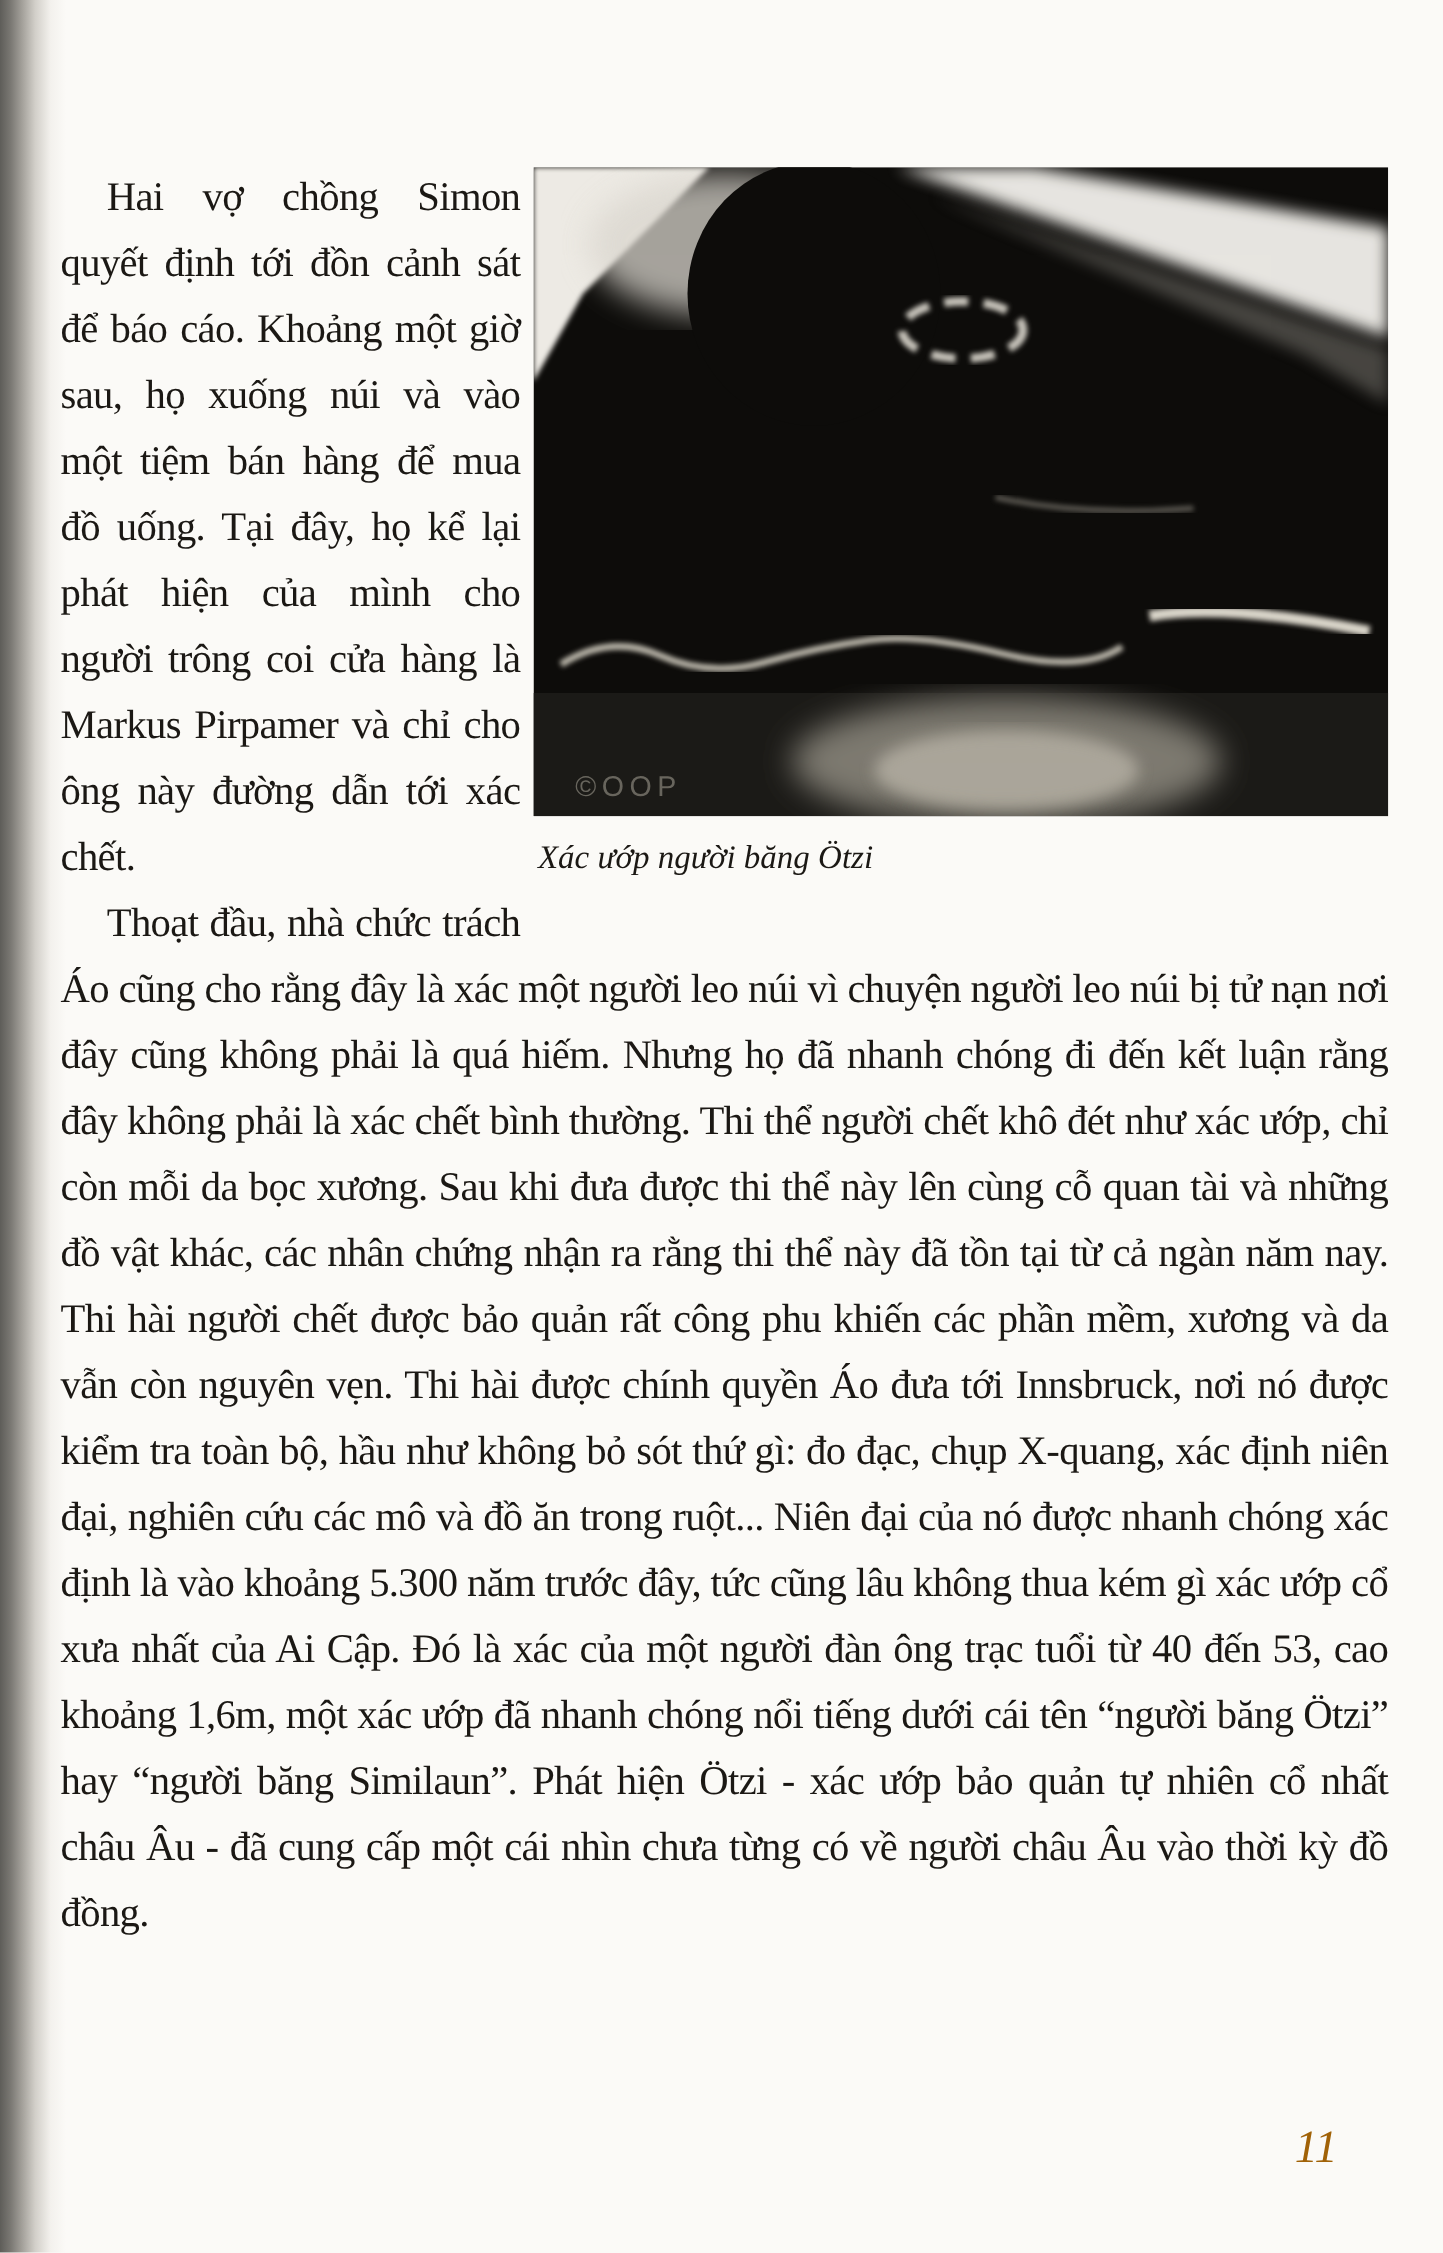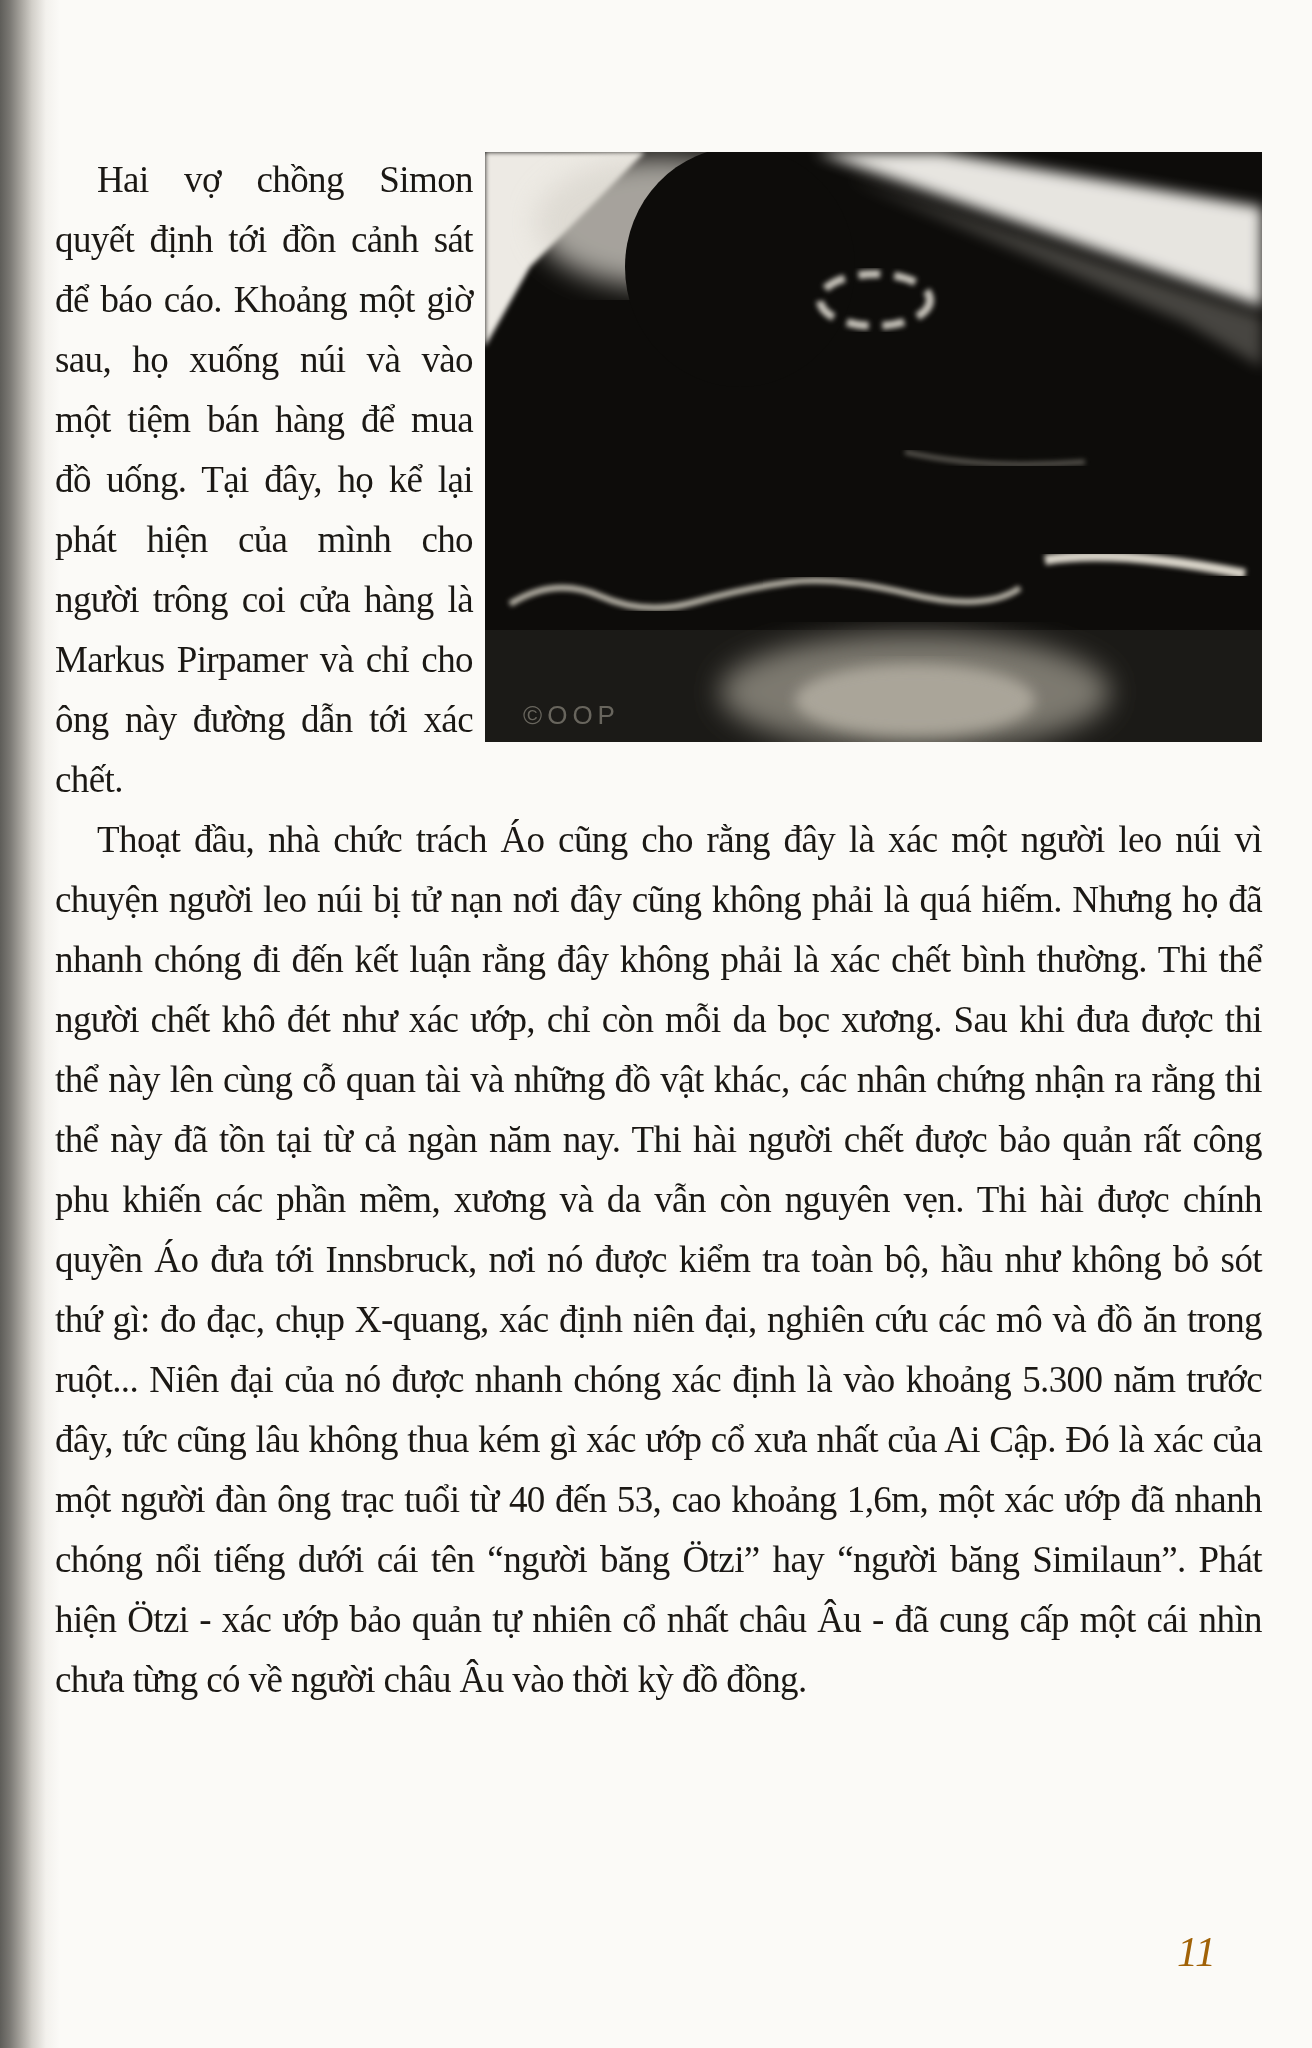--- a/index.html
+++ b/index.html
@@ -93,20 +93,21 @@
         <path d="M25,452 q45,-28 90,-8 t95,6 t95,-20 t120,12 t110,-6" fill="none" stroke="#cfcabd" stroke-width="6" filter="url(#tiny)" opacity="0.9"></path>
         <path d="M560,408 q70,-12 200,14" fill="none" stroke="#efeade" stroke-width="10" filter="url(#tiny)" opacity="0.9"></path>
         <path d="M420,300 q80,18 180,10" fill="none" stroke="#8b877e" stroke-width="5" filter="url(#tiny)" opacity="0.6"></path>
 
         <rect x="0" y="478" width="777" height="112" fill="#1b1a17"></rect>
         <ellipse cx="430" cy="540" rx="195" ry="58" fill="#7d7970" filter="url(#softer)"></ellipse>
         <ellipse cx="430" cy="548" rx="120" ry="36" fill="#b2ada1" opacity="0.85" filter="url(#soft)"></ellipse>
 
         <text x="38" y="572" font-size="26" letter-spacing="5" fill="#76736a" opacity="0.85" font-family="Liberation Sans, sans-serif">©OOP</text>
       </svg>
+      <figcaption>Xác ướp người băng Ötzi</figcaption>
     </figure>
 
     <p class="para">Hai vợ chồng Simon quyết định tới đồn cảnh sát để báo cáo. Khoảng một giờ sau, họ xuống núi và vào một tiệm bán hàng để mua đồ uống. Tại đây, họ kể lại phát hiện của mình cho người trông coi cửa hàng là Markus Pirpamer và chỉ cho ông này đường dẫn tới xác chết.</p>
     <p class="para">Thoạt đầu, nhà chức trách Áo cũng cho rằng đây là xác một người leo núi vì chuyện người leo núi bị tử nạn nơi đây cũng không phải là quá hiếm. Nhưng họ đã nhanh chóng đi đến kết luận rằng đây không phải là xác chết bình thường. Thi thể người chết khô đét như xác ướp, chỉ còn mỗi da bọc xương. Sau khi đưa được thi thể này lên cùng cỗ quan tài và những đồ vật khác, các nhân chứng nhận ra rằng thi thể này đã tồn tại từ cả ngàn năm nay. Thi hài người chết được bảo quản rất công phu khiến các phần mềm, xương và da vẫn còn nguyên vẹn. Thi hài được chính quyền Áo đưa tới Innsbruck, nơi nó được kiểm tra toàn bộ, hầu như không bỏ sót thứ gì: đo đạc, chụp X-quang, xác định niên đại, nghiên cứu các mô và đồ ăn trong ruột... Niên đại của nó được nhanh chóng xác định là vào khoảng 5.300 năm trước đây, tức cũng lâu không thua kém gì xác ướp cổ xưa nhất của Ai Cập. Đó là xác của một người đàn ông trạc tuổi từ 40 đến 53, cao khoảng 1,6m, một xác ướp đã nhanh chóng nổi tiếng dưới cái tên “người băng Ötzi” hay “người băng Similaun”. Phát hiện Ötzi - xác ướp bảo quản tự nhiên cổ nhất châu Âu - đã cung cấp một cái nhìn chưa từng có về người châu Âu vào thời kỳ đồ đồng.</p>
 
   </div>
 
   <div class="page-number">11</div>
 </div>
 

